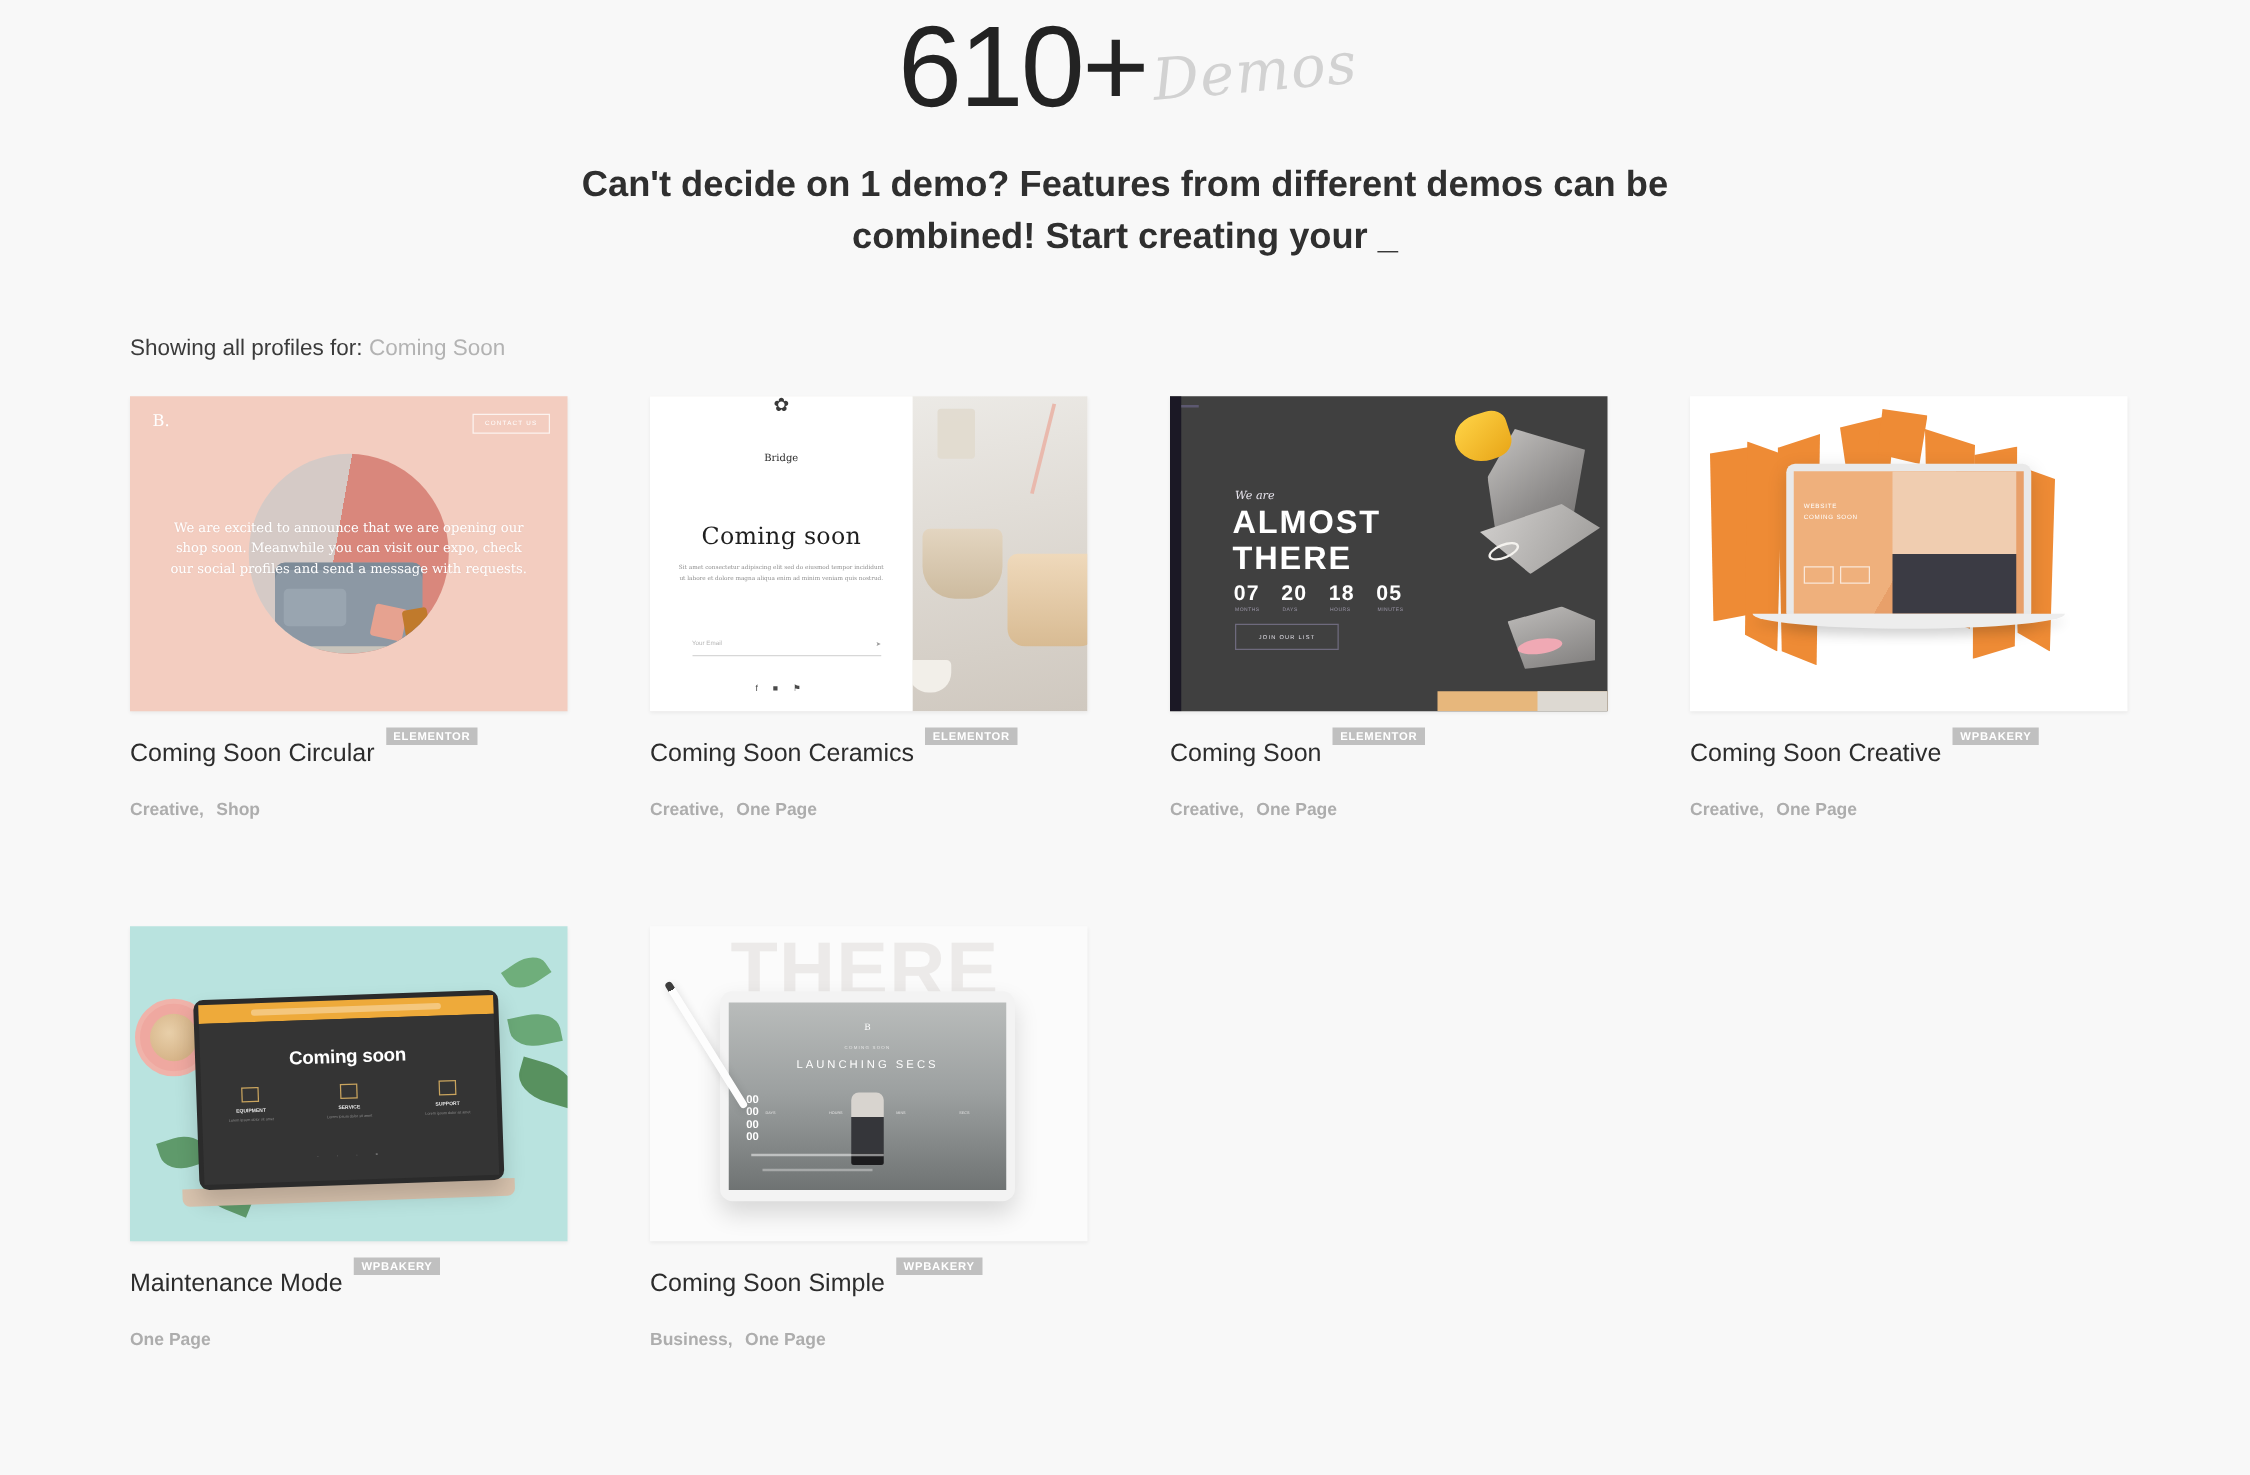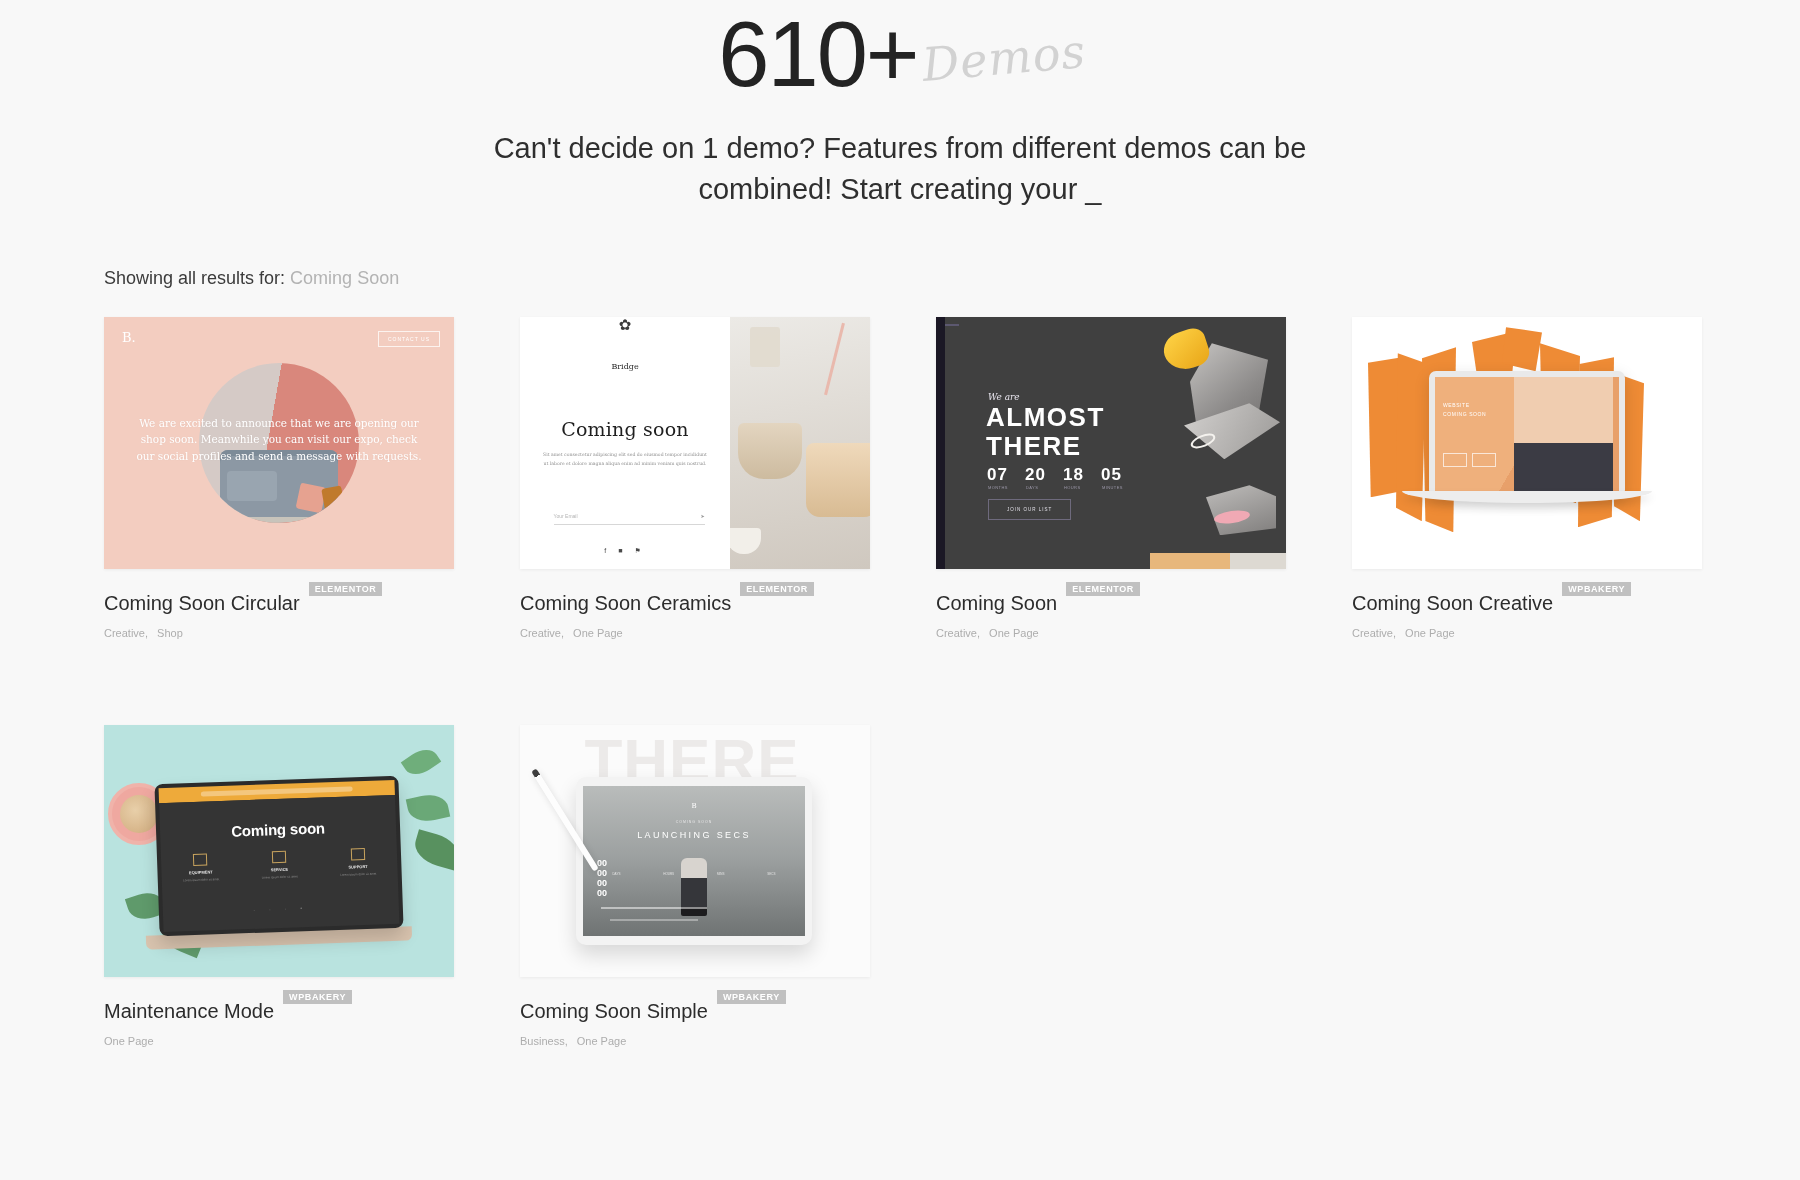--- a/index.html
+++ b/index.html
@@ -34,21 +34,21 @@
     left: 4px;
     transform: rotate(-5deg);
     display: inline-block;
   }
   .hero-sub {
     margin: 26px auto 0;
     width: 870px;
     font-size: 29px;
     line-height: 1.42;
     color: #2f2f2f;
-    font-weight: 400;
+    font-weight: 700;
   }
   .caret {
     display: inline-block;
     color: #2f2f2f;
   }
 
   
   .results-line {
     margin: 58px 0 0 104px;
     font-size: 18px;
@@ -92,23 +92,24 @@
     background: #c0c0c0;
     color: #ffffff;
     font-size: 9px;
     font-weight: 700;
     letter-spacing: 0.6px;
     padding: 3px 6px 2px;
     line-height: 1;
     white-space: nowrap;
   }
   .card-tags {
-    margin-top: 14px;
-    font-size: 11px;
+    margin-top: 26px;
+    font-size: 14px;
     color: #adadad;
+    font-weight: bold;
   }
   .card-tags span + span { margin-left: 6px; }
 
   
   .t1 { background: #f3cdc0; }
   .t1 .logo { position: absolute; left: 18px; top: 13px; font-family: "DejaVu Serif", serif; color: #fff; font-size: 13px; }
   .t1 .btn {
     position: absolute; right: 14px; top: 14px;
     border: 1px solid rgba(255,255,255,.75);
     color: #fff; font-size: 5px; letter-spacing: 1px;
@@ -388,21 +389,21 @@
 <body>
 
 <div class="page">
 
   <div class="hero">
     <h1 class="hero-title"><span>610+</span><span class="script">Demos</span></h1>
     <p class="hero-sub"><span>Can't decide on 1 demo? Features from different demos can be combined! Start creating your</span> <span class="caret">_</span></p>
   </div>
 
   <div class="results-line">
-    <span>Showing all results for:</span>
+    <span>Showing all profiles for:</span>
     <span class="query">Coming Soon</span>
   </div>
 
   <div class="grid">
 
     <div class="card">
       <div class="thumb t1">
         <div class="logo">B.</div>
         <div class="btn">CONTACT US</div>
         <div class="circ">

